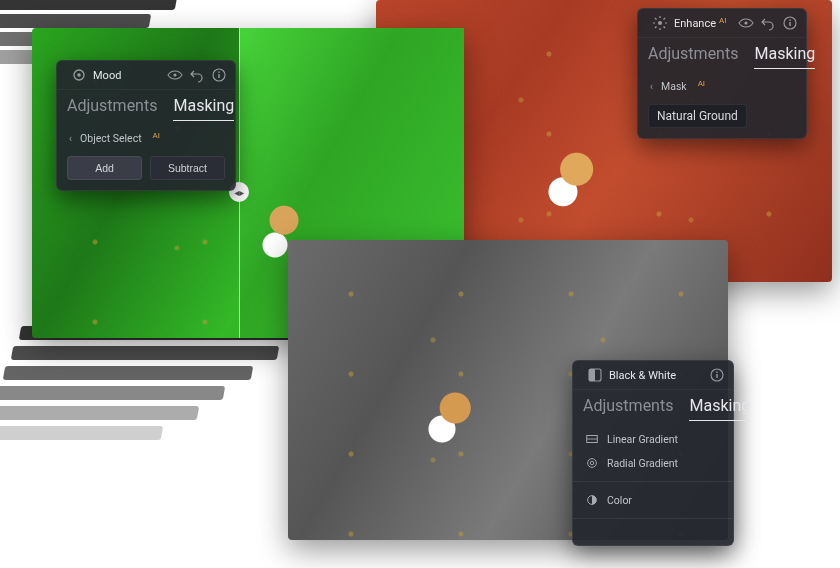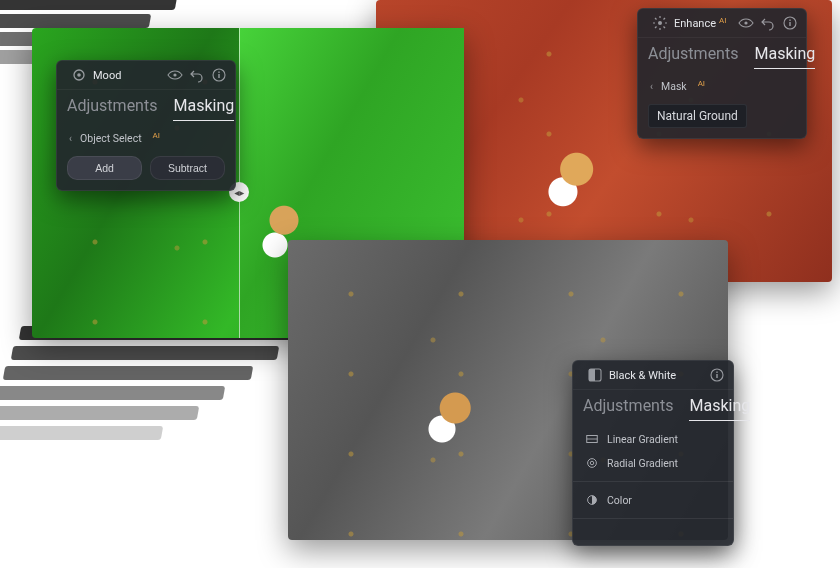--- a/index.html
+++ b/index.html
@@ -122,21 +122,21 @@
   .tabs { display:flex; gap:16px; padding:6px 10px 0; font-size:16px;}
   .tab { color:#8c8f96; padding-bottom:5px; cursor:pointer;}
   .tab.active { color:#e6e6ea; border-bottom:1px solid #e6e6ea;}
   .panel .body { padding:6px 10px 10px; }
   .row { display:flex; align-items:center; gap:8px; padding:5px 2px; font-size:10.5px; color:#c0c3c9;}
   .row .ricon { width:14px; height:14px; opacity:.8; display:flex; align-items:center; justify-content:center;}
   .chev { font-size:10px; opacity:.7; }
   .btnpair { display:flex; gap:8px; margin-top:6px; }
   .btnpair button {
     flex:1; background:#2a2d35; border:1px solid rgba(255,255,255,.08);
-    color:#d0d2d7; font-size:10.5px; padding:5px 8px; border-radius:10px; cursor:pointer;
+    color:#d0d2d7; font-size:10.5px; padding:5px 8px; border-radius:4px; cursor:pointer;
   }
   .btnpair button.active { background:#3a3d47; }
   .chip {
     display:inline-block; background:#1e2026; border:1px solid rgba(255,255,255,.08);
     color:#d7d9de; font-size:12px; padding:4px 8px; border-radius:3px; margin-top:6px;
   }
   .section-divider { height:1px; background:rgba(255,255,255,.08); margin:6px -10px; }
 
   
   #panel-mood    { left: 22px; top: 60px;  width: 180px; z-index: 30; margin-left: 34px; }

